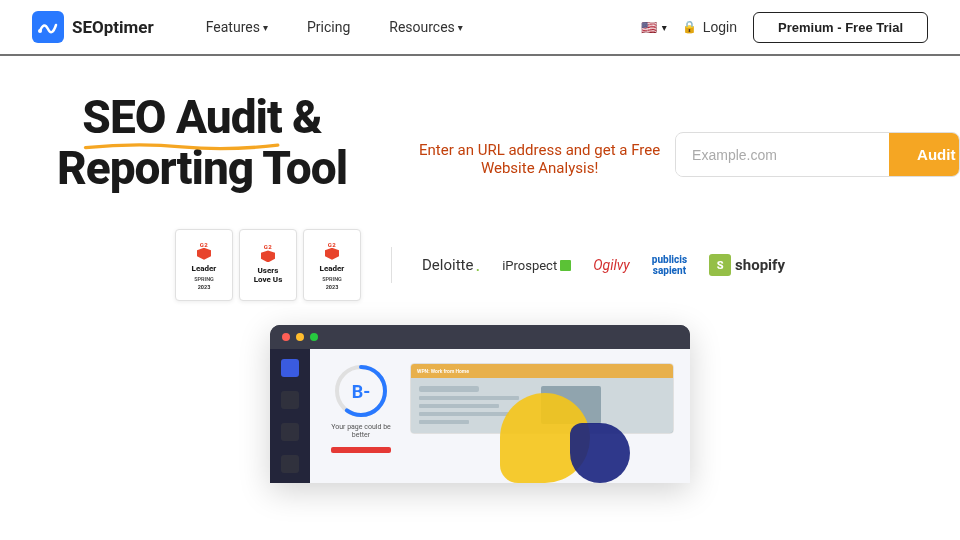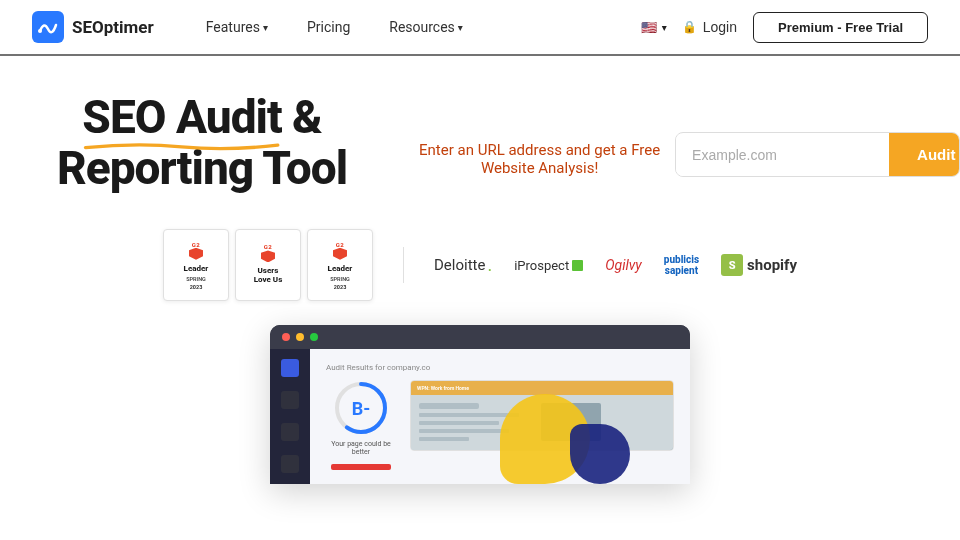--- a/index.html
+++ b/index.html
@@ -155,21 +155,21 @@
       margin-top: 36px;
       padding: 0 120px;
       flex-wrap: wrap;
       justify-content: center;
     }
     .g2-badges {
       display: flex;
       gap: 6px;
     }
     .g2-badge {
-      width: 66px;
+      width: 58px;
       height: 72px;
       border-radius: 4px;
       display: flex;
       flex-direction: column;
       align-items: center;
       justify-content: center;
       font-size: 7px;
       font-weight: 700;
       border: 1px solid #e0e0e0;
       background: #fff;
@@ -525,21 +525,20 @@
       <div class="preview-sidebar">
 
         <div class="preview-left">
           <div style="width:18px;height:18px;background:#3a5be0;border-radius:3px;"></div>
           <div style="width:18px;height:18px;background:#444;border-radius:3px;opacity:0.4;"></div>
           <div style="width:18px;height:18px;background:#444;border-radius:3px;opacity:0.4;"></div>
           <div style="width:18px;height:18px;background:#444;border-radius:3px;opacity:0.4;"></div>
         </div>
 
         <div class="preview-content">
-          <div class="audit-results-label">Audit Results for company.co</div>
           <div class="preview-main">
 
             <div class="grade-section">
               <div class="grade-circle">
                 <svg width="56" height="56" viewBox="0 0 56 56">
                   <circle cx="28" cy="28" r="24" fill="none" stroke="#e0e0e0" stroke-width="4"></circle>
                   <circle cx="28" cy="28" r="24" fill="none" stroke="#2979ff" stroke-width="4" stroke-dasharray="90 60" stroke-dashoffset="0" stroke-linecap="round" transform="rotate(-90 28 28)"></circle>
                 </svg>
                 <span class="grade-letter">B-</span>
               </div>

